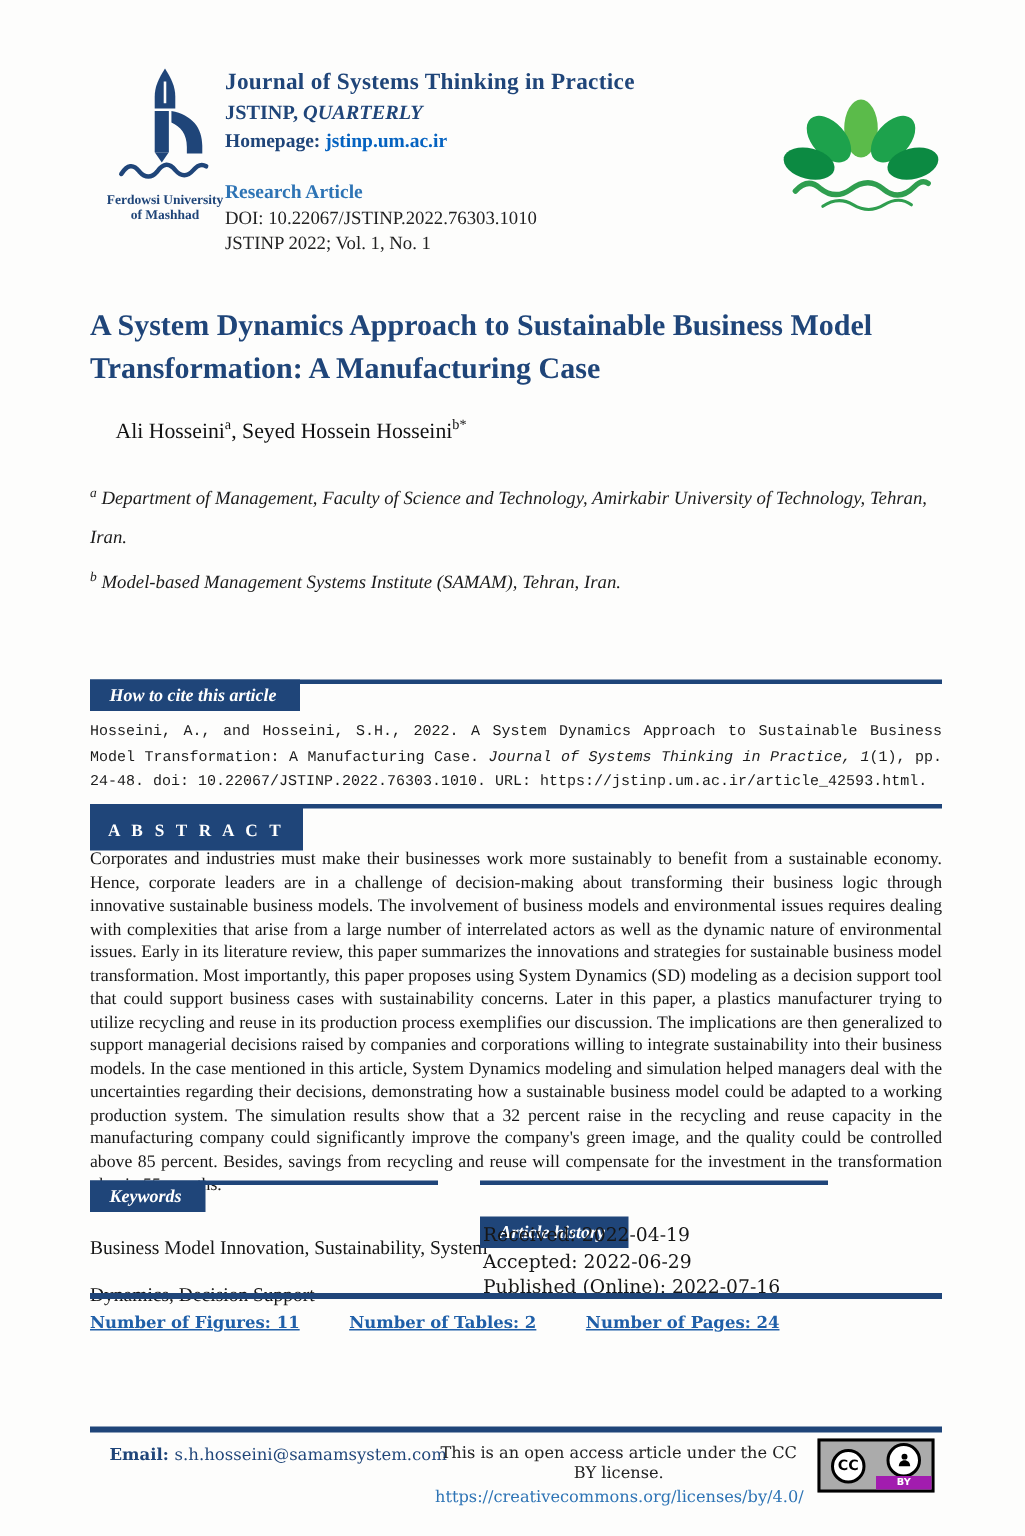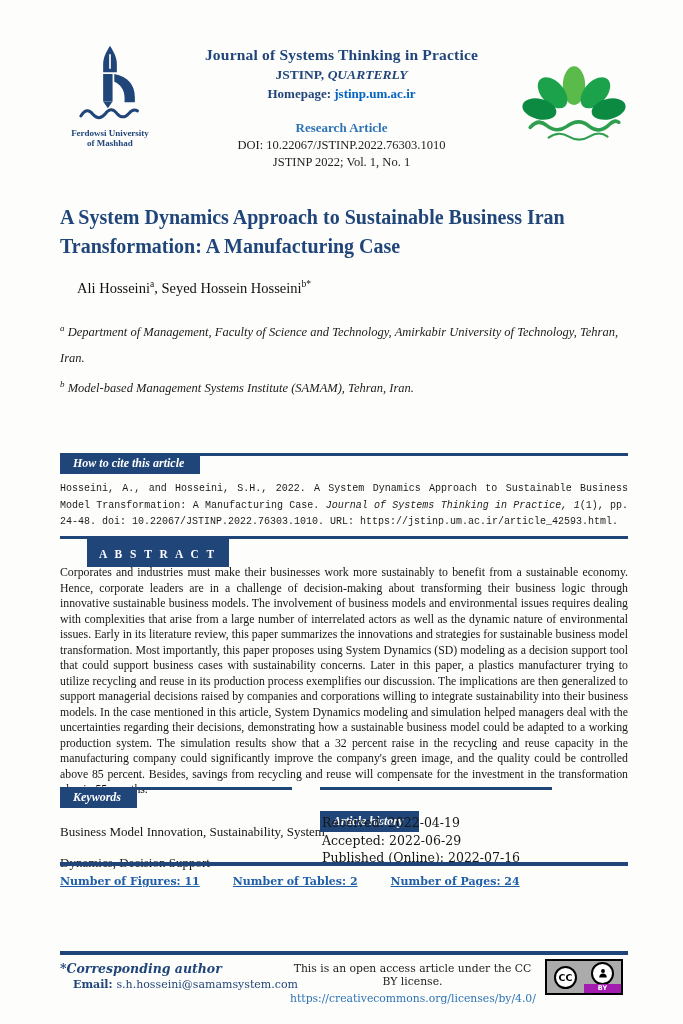--- a/index.html
+++ b/index.html
@@ -7,21 +7,21 @@
     position:relative;
     width:683px;height:1024px;
     background:#fdfdfc;
     font-family:"Liberation Serif", serif;
     color:#1c1c1c;
     overflow:hidden;
     margin:0 auto;
   }
   .abs{position:absolute;}
   
-  .header-center{left:150px;top:45px;width:383px;text-align:center;line-height:1.25;}
+  .header-center{left:150px;top:45px;width:383px;text-align:left;line-height:1.25;}
   .journal-title{font-size:15.5px;font-weight:bold;color:#1f4579;letter-spacing:.2px;}
   .journal-abbrev{font-size:13.5px;font-weight:bold;color:#1f4579;margin-top:3px;}
   .journal-abbrev em{font-style:italic;}
   .homepage-line{font-size:13px;font-weight:bold;color:#1f4579;margin-top:2px;}
   .homepage-link{color:#0563c1;text-decoration:none;cursor:pointer;}
   .article-type{font-size:13px;font-weight:bold;color:#2e74b5;margin-top:17px;}
   .doi-line,.issue-line{font-size:12.5px;color:#222;margin-top:2px;}
   
   .left-logo{left:52px;top:44px;width:116px;text-align:center;}
   .left-logo svg{display:block;margin:0 auto;}
@@ -34,21 +34,21 @@
   .affiliations{left:60px;top:315px;width:568px;font-style:italic;font-size:12.5px;line-height:26px;color:#1b1b1b;}
   .affiliations sup{font-size:9px;font-style:italic;}
   
   .rule{background:#1f4579;height:2.5px;}
   .rule.thick{height:3.5px;}
   .badge{
     display:inline-block;background:#1f4579;color:#fff;
     font-size:12px;font-weight:bold;font-style:italic;
     padding:3px 16px 4px 13px;line-height:1.2;
   }
-  .badge.caps{font-style:normal;letter-spacing:2.5px;font-size:11.5px;padding:12px 12px 5px 12px;margin-left:27px;}
+  .badge.caps{font-style:normal;letter-spacing:2.5px;font-size:11.5px;padding:12px 12px 5px 12px;}
   
   .cite-text{left:60px;top:481px;width:568px;font-size:10px;line-height:16.6px;text-align:justify;color:#1b1b1b;font-family:Liberation Mono, monospace;font-stretch:condensed;}
   .cite-text .jrnl{font-style:italic;}
   .abstract-text{left:60px;top:565px;width:568px;font-size:11.8px;line-height:15.5px;text-align:justify;color:#161616;}
   
   .keywords-text{left:60px;top:816px;width:300px;font-size:13px;line-height:31px;color:#161616;}
   .history-text{left:322px;top:814px;width:300px;font-size:12.5px;line-height:17.5px;color:#161616;font-family:"DejaVu Serif",serif;}
   
   .stats-row{left:60px;top:875px;width:568px;display:flex;column-gap:33px;
     font-family:"DejaVu Serif",serif;font-size:11px;font-weight:bold;color:#1f5fa8;text-decoration:underline;}
@@ -99,21 +99,21 @@
       <ellipse cx="55" cy="27" rx="11" ry="19" fill="#5bbb4a"></ellipse>
       <ellipse cx="34" cy="34" rx="11" ry="18" fill="#1da24c" transform="rotate(-42 34 34)"></ellipse>
       <ellipse cx="76" cy="34" rx="11" ry="18" fill="#1da24c" transform="rotate(42 76 34)"></ellipse>
       <ellipse cx="21" cy="50" rx="10" ry="17" fill="#0c8a42" transform="rotate(-76 21 50)"></ellipse>
       <ellipse cx="89" cy="50" rx="10" ry="17" fill="#0c8a42" transform="rotate(76 89 50)"></ellipse>
       <path d="M12 68 q8 -9 16 -2 q10 8 20 1 q12 -9 22 0 q10 8 20 -2 q5 -5 9 -2" stroke="#2f9e4f" stroke-width="3.5" fill="none" stroke-linecap="round"></path>
       <path d="M30 78 q10 -7 20 -1 q10 6 20 0 q10 -6 18 0" stroke="#2f9e4f" stroke-width="2" fill="none" stroke-linecap="round"></path>
     </svg>
   </div>
 
-  <div class="abs article-title">A System Dynamics Approach to Sustainable Business Iran Transformation: A Manufacturing Case</div>
+  <div class="abs article-title">A System Dynamics Approach to Sustainable Business Model Transformation: A Manufacturing Case</div>
 
   <div class="abs authors-line">
     <span>Ali Hosseini</span><sup>a</sup><span>, </span><span>Seyed Hossein Hosseini</span><sup>b*</sup>
   </div>
 
   <div class="abs affiliations">
     <div><sup>a</sup><span> Department of Management, Faculty of Science and Technology, Amirkabir University of Technology, Tehran, Iran.</span></div>
     <div><sup>b</sup><span> Model-based Management Systems Institute (SAMAM), Tehran, Iran.</span></div>
   </div>
 
@@ -150,21 +150,20 @@
   <div class="abs rule thick" style="left:60px;top:862px;width:568px;"></div>
   <div class="abs stats-row">
     <span>Number of Figures: 11</span>
     <span>Number of Tables: 2</span>
     <span>Number of Pages: 24</span>
   </div>
 
   <div class="abs rule thick" style="left:60px;top:951px;width:568px;"></div>
 
   <div class="abs footer-left">
-    <div class="corresponding">*Corresponding author</div>
     <div class="email-line"><span class="email-label">Email: </span><span>s.h.hosseini@samamsystem.com</span></div>
   </div>
 
   <div class="abs footer-center">
     <div class="license-text">This is an open access article under the CC BY license.</div>
     <span class="license-link">https://creativecommons.org/licenses/by/4.0/</span>
   </div>
 
   <div class="abs cc-badge">
     <div class="cc-half">

